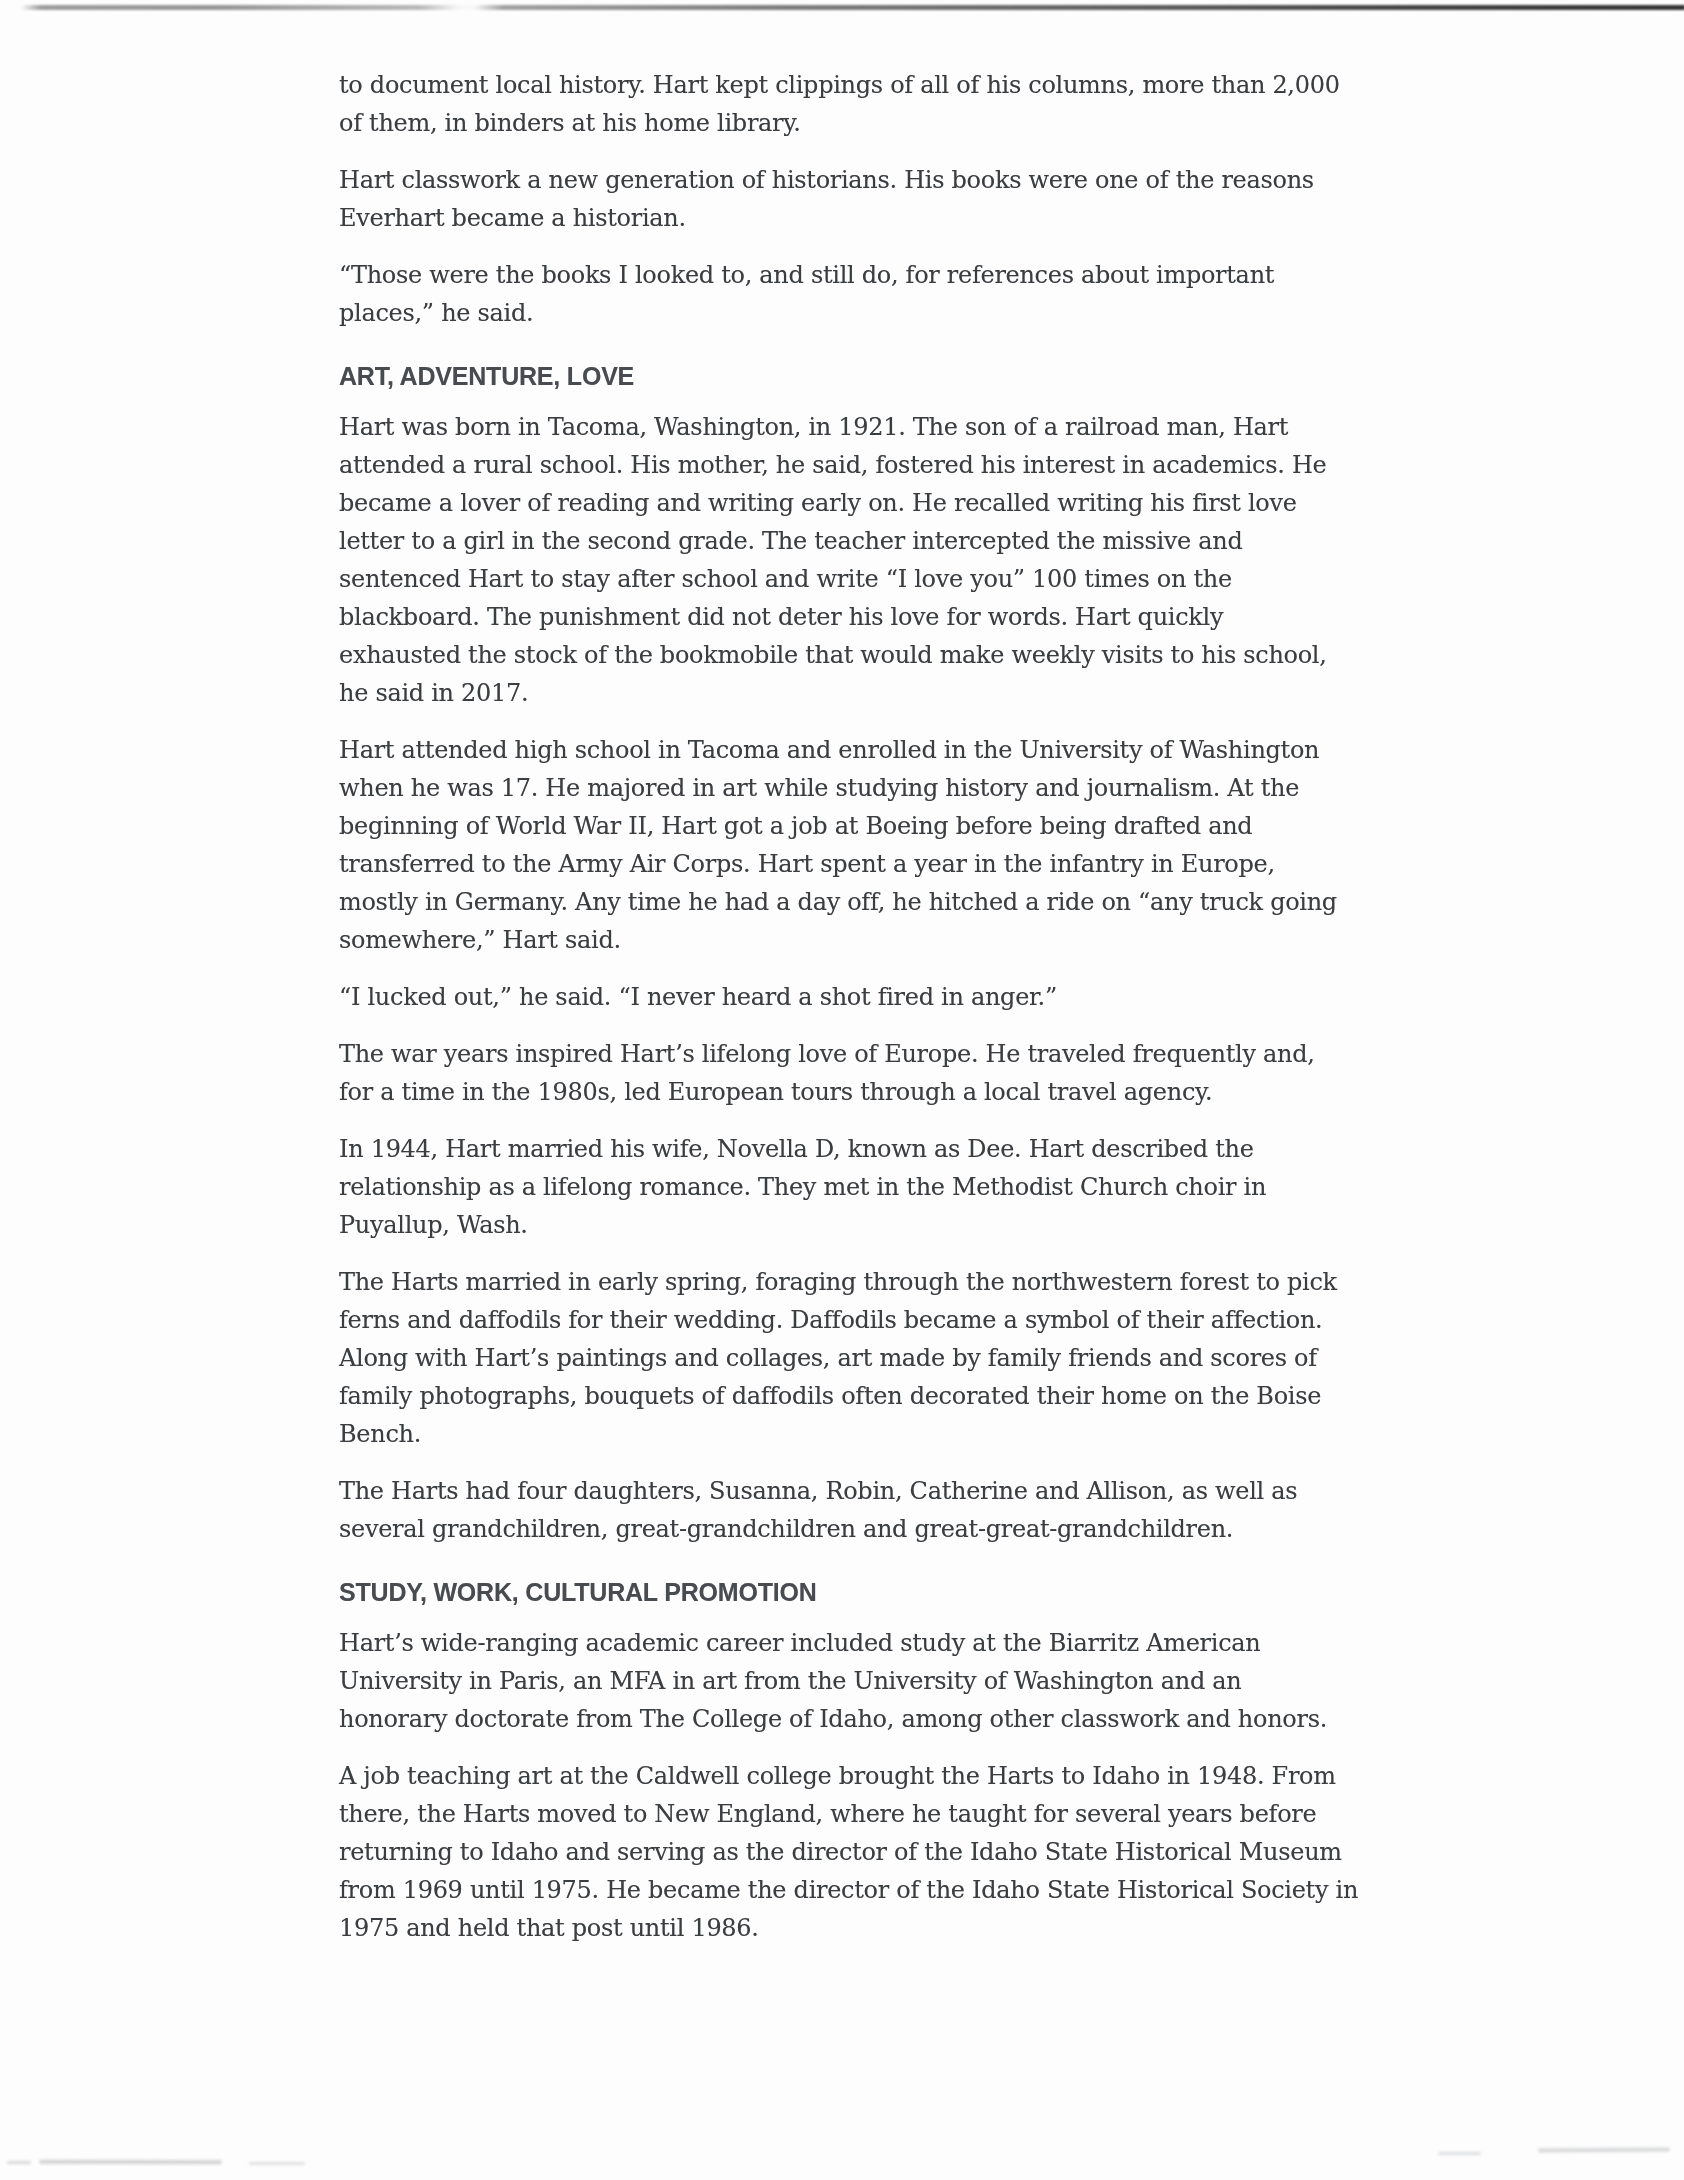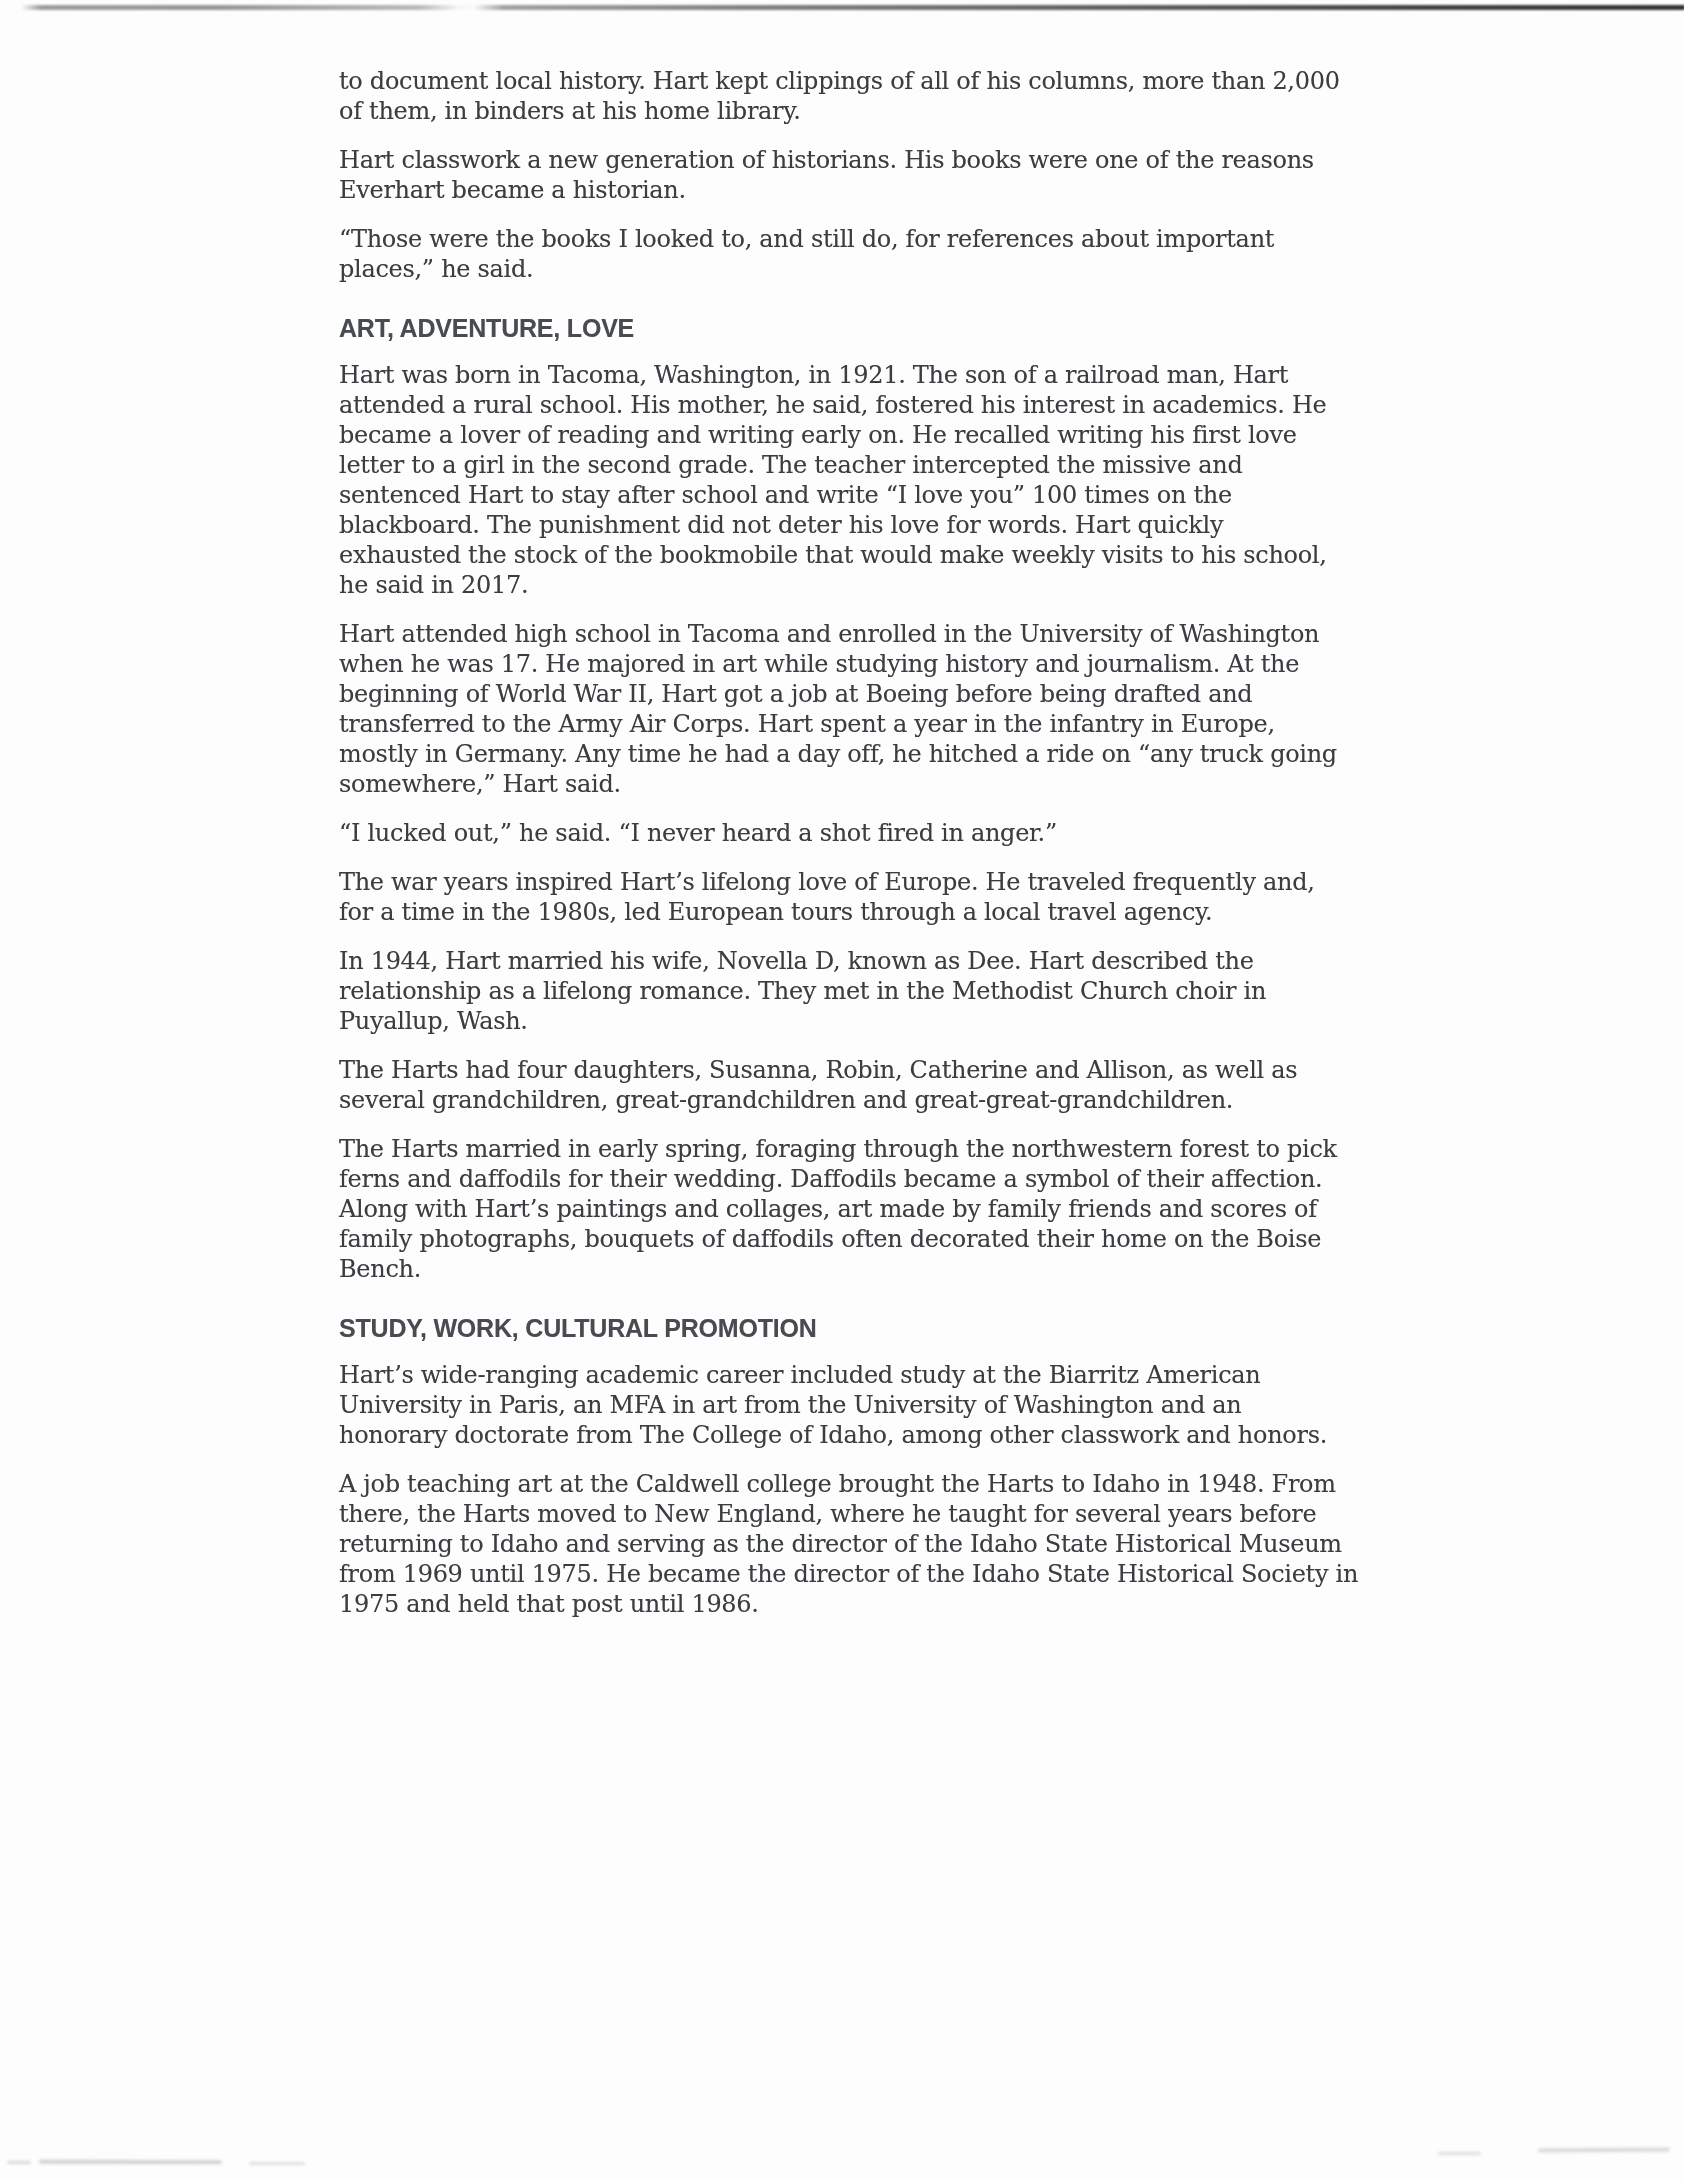--- a/index.html
+++ b/index.html
@@ -51,21 +51,21 @@
     position: absolute;
     left: 339px;
     top: 0;
     width: 1031px;
     padding-top: 66px;
     color: #3b3e41;
   }
   .para {
     margin: 0 0 19px 0;
     font-size: 24px;
-    line-height: 30px;
+    line-height: 38px;
     letter-spacing: -0.3px;
     white-space: pre;
     text-shadow: 0 0 0.6px rgba(80,80,80,0.45);
   }
   .heading {
     margin: 25.6px 0 13.6px 0;
     font-family: "Liberation Sans", sans-serif;
     font-weight: bold;
     font-size: 25px;
     line-height: 37px;
@@ -103,27 +103,27 @@
 beginning of World War II, Hart got a job at Boeing before being drafted and
 transferred to the Army Air Corps. Hart spent a year in the infantry in Europe,
 mostly in Germany. Any time he had a day off, he hitched a ride on “any truck going
 somewhere,” Hart said.</p>
     <p class="para">“I lucked out,” he said. “I never heard a shot fired in anger.”</p>
     <p class="para">The war years inspired Hart’s lifelong love of Europe. He traveled frequently and,
 for a time in the 1980s, led European tours through a local travel agency.</p>
     <p class="para">In 1944, Hart married his wife, Novella D, known as Dee. Hart described the
 relationship as a lifelong romance. They met in the Methodist Church choir in
 Puyallup, Wash.</p>
-    <p class="para">The Harts had four daughters, Susanna, Robin, Catherine and Allison, as well as
-several grandchildren, great-grandchildren and great-great-grandchildren.</p>
     <p class="para">The Harts married in early spring, foraging through the northwestern forest to pick
 ferns and daffodils for their wedding. Daffodils became a symbol of their affection.
 Along with Hart’s paintings and collages, art made by family friends and scores of
 family photographs, bouquets of daffodils often decorated their home on the Boise
 Bench.</p>
+    <p class="para">The Harts had four daughters, Susanna, Robin, Catherine and Allison, as well as
+several grandchildren, great-grandchildren and great-great-grandchildren.</p>
     <h2 class="heading">STUDY, WORK, CULTURAL PROMOTION</h2>
     <p class="para">Hart’s wide-ranging academic career included study at the Biarritz American
 University in Paris, an MFA in art from the University of Washington and an
 honorary doctorate from The College of Idaho, among other classwork and honors.</p>
     <p class="para">A job teaching art at the Caldwell college brought the Harts to Idaho in 1948. From
 there, the Harts moved to New England, where he taught for several years before
 returning to Idaho and serving as the director of the Idaho State Historical Museum
 from 1969 until 1975. He became the director of the Idaho State Historical Society in
 1975 and held that post until 1986.</p>
   </main>

